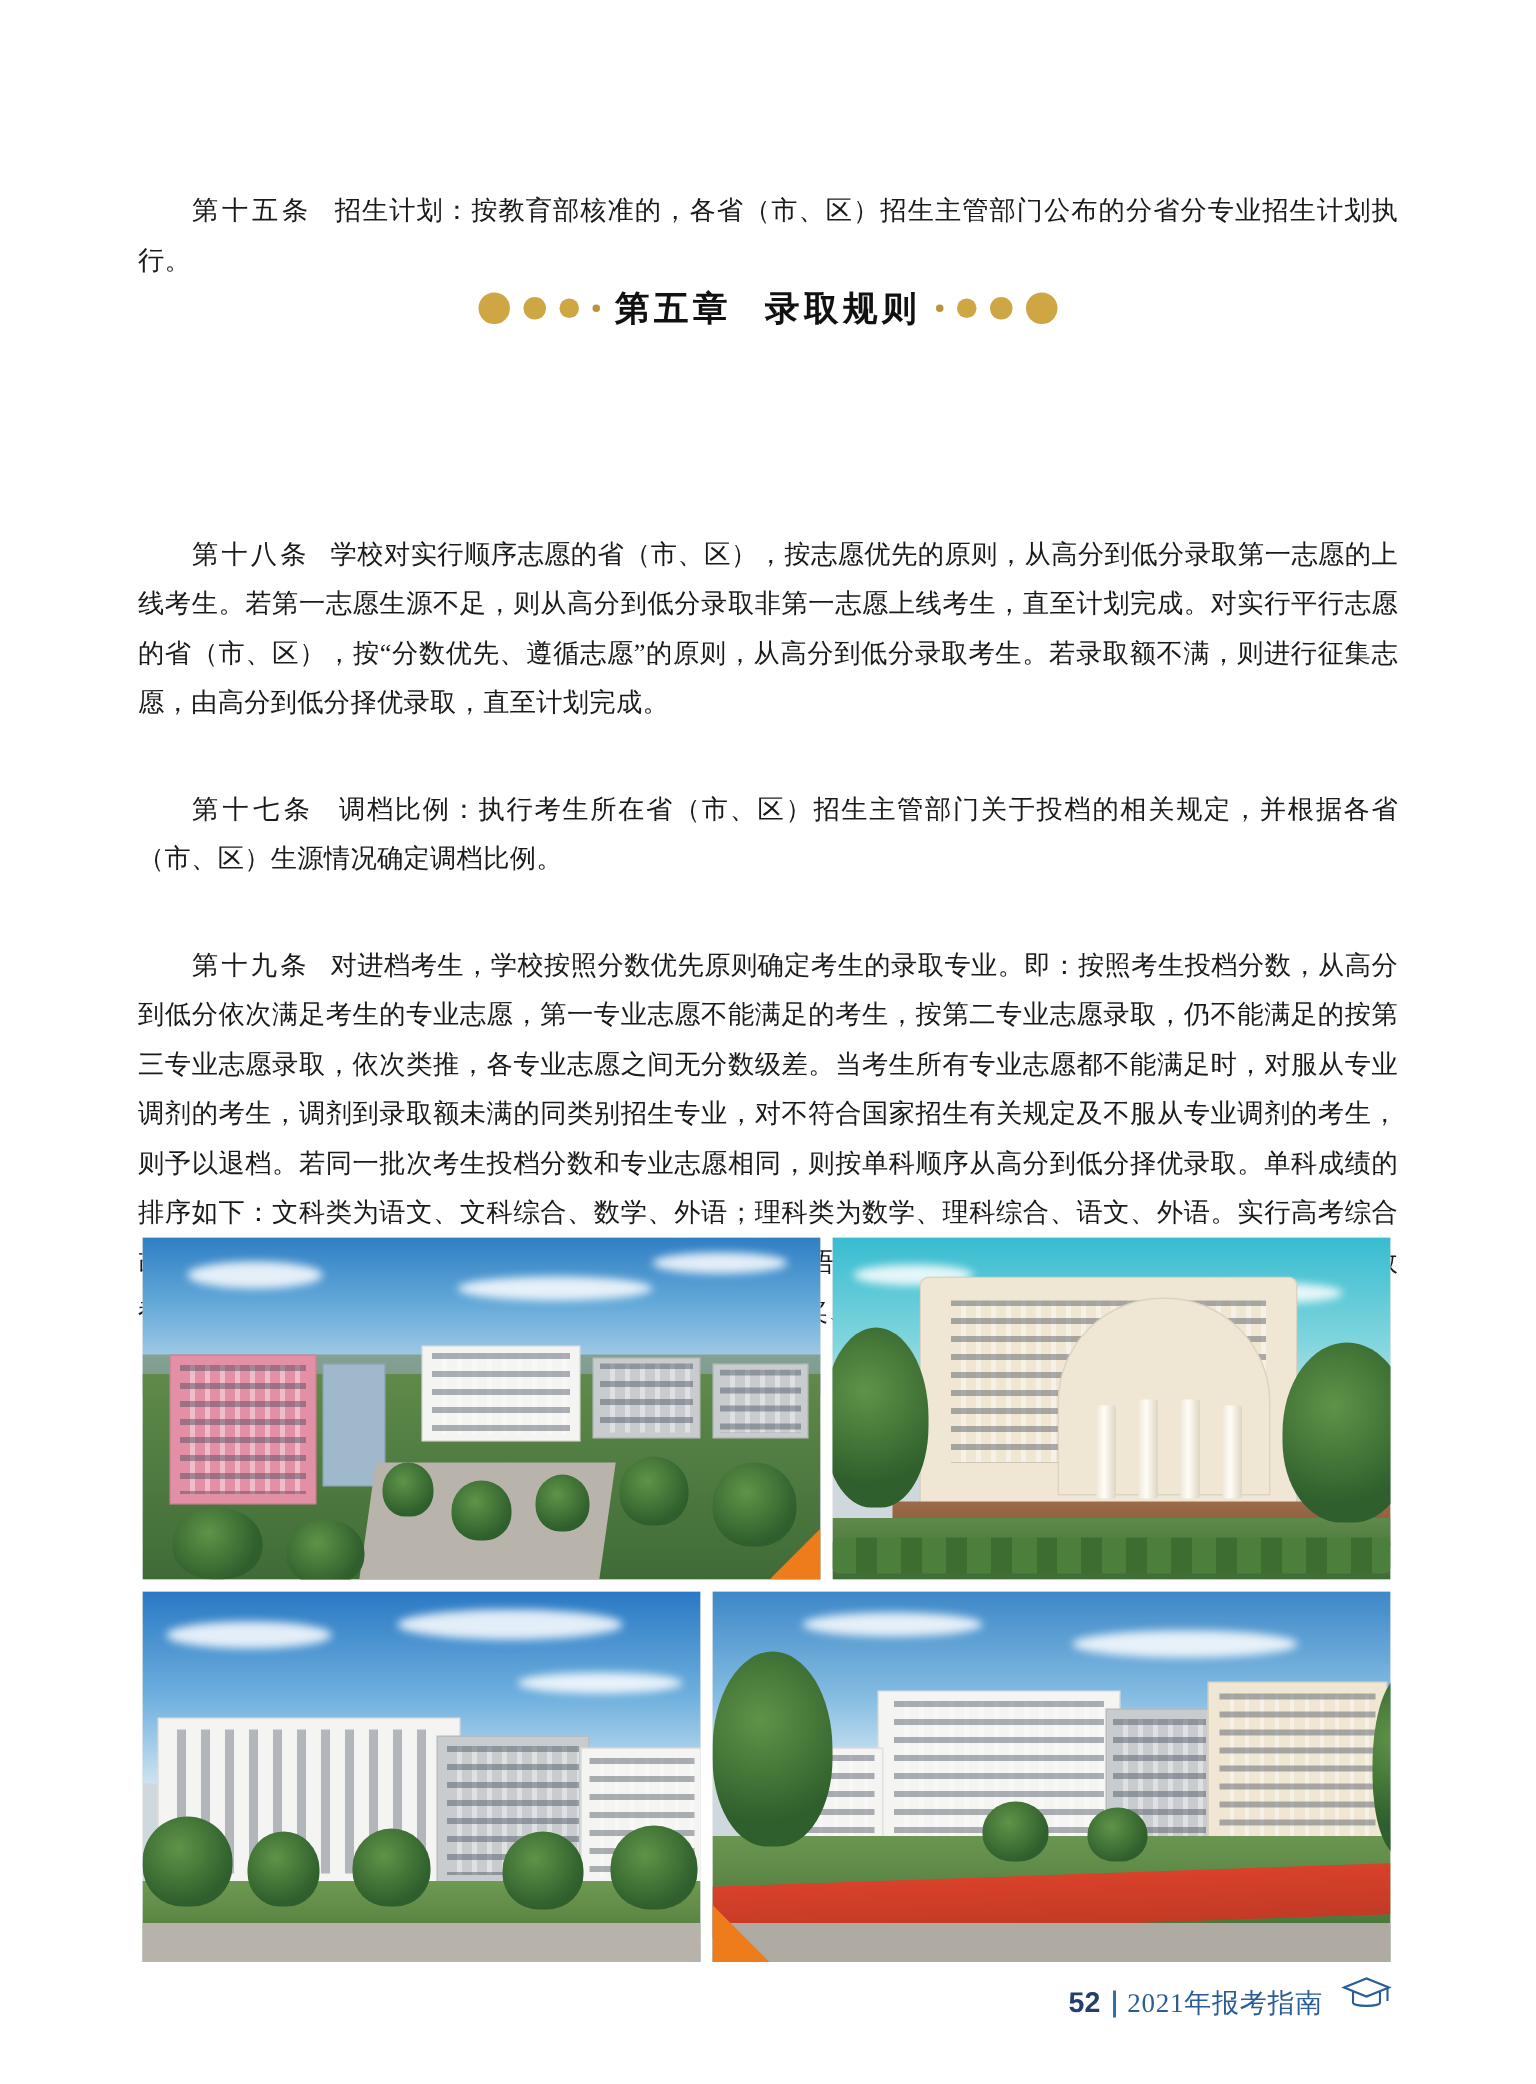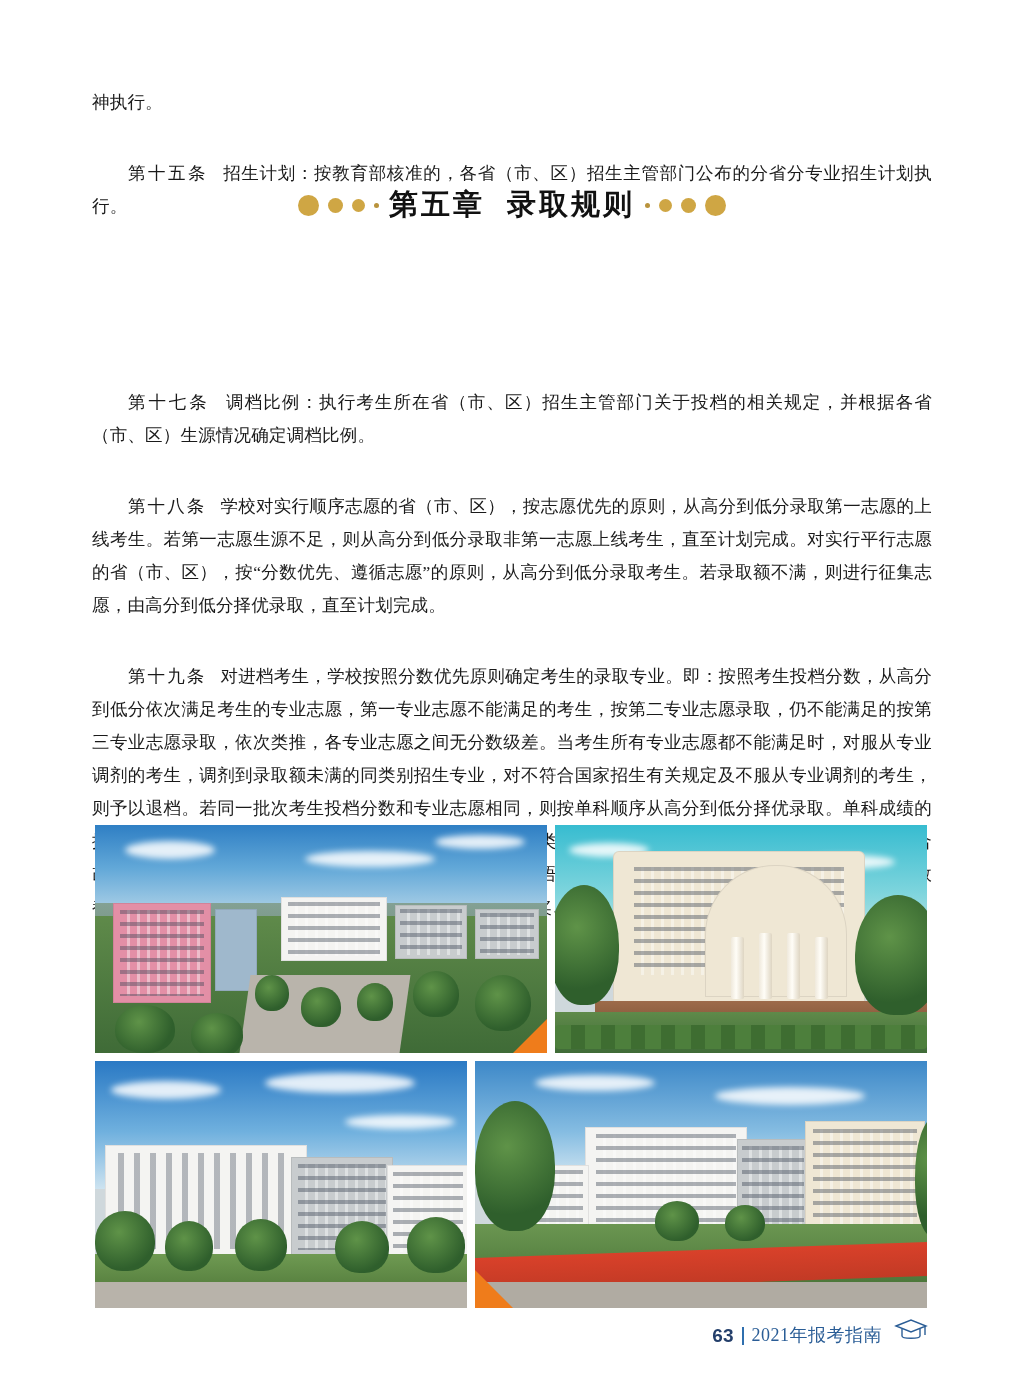--- a/index.html
+++ b/index.html
@@ -52,21 +52,21 @@
     top: 182px;
     height: 46px;
     display: flex;
     align-items: center;
     justify-content: center;
     gap: 10px;
   }
   .chapter-title {
     font-family: "Liberation Serif", "DejaVu Serif", serif;
     font-weight: bold;
-    font-size: 29px;
+    font-size: 23px;
     letter-spacing: 3px;
     color: #111;
     white-space: nowrap;
   }
   .chapter-title .ch-no { margin-right: 22px; }
   .dots {
     display: flex;
     align-items: center;
     gap: 9px;
   }
@@ -207,33 +207,32 @@
     letter-spacing: .5px;
   }
   .cap-icon { margin-left: 4px; }
 </style>
 </head>
 <body>
 
 <div class="page">
 
   <div class="text-body">
-    <p class="para">神执行。</p>
 
     <p class="para indent">
       <span class="lead">第十五条</span>&nbsp;&nbsp;&nbsp;<span>招生计划：按教育部核准的，各省（市、区）招生主管部门公布的分省分专业招生计划执行。</span>
     </p>
 
     <div style="height:124px"></div>
 
     <p class="para indent">
-      <span class="lead">第十七条</span>&nbsp;&nbsp;&nbsp;<span>调档比例：执行考生所在省（市、区）招生主管部门关于投档的相关规定，并根据各省（市、区）生源情况确定调档比例。</span>
+      <span class="lead">第十八条</span>&nbsp;&nbsp;&nbsp;<span>学校对实行顺序志愿的省（市、区），按志愿优先的原则，从高分到低分录取第一志愿的上线考生。若第一志愿生源不足，则从高分到低分录取非第一志愿上线考生，直至计划完成。对实行平行志愿的省（市、区），按“分数优先、遵循志愿”的原则，从高分到低分录取考生。若录取额不满，则进行征集志愿，由高分到低分择优录取，直至计划完成。</span>
     </p>
     <p class="para indent">
-      <span class="lead">第十八条</span>&nbsp;&nbsp;&nbsp;<span>学校对实行顺序志愿的省（市、区），按志愿优先的原则，从高分到低分录取第一志愿的上线考生。若第一志愿生源不足，则从高分到低分录取非第一志愿上线考生，直至计划完成。对实行平行志愿的省（市、区），按“分数优先、遵循志愿”的原则，从高分到低分录取考生。若录取额不满，则进行征集志愿，由高分到低分择优录取，直至计划完成。</span>
+      <span class="lead">第十七条</span>&nbsp;&nbsp;&nbsp;<span>调档比例：执行考生所在省（市、区）招生主管部门关于投档的相关规定，并根据各省（市、区）生源情况确定调档比例。</span>
     </p>
     <p class="para indent gap-top">
       <span class="lead">第十九条</span>&nbsp;&nbsp;&nbsp;<span>对进档考生，学校按照分数优先原则确定考生的录取专业。即：按照考生投档分数，从高分到低分依次满足考生的专业志愿，第一专业志愿不能满足的考生，按第二专业志愿录取，仍不能满足的按第三专业志愿录取，依次类推，各专业志愿之间无分数级差。当考生所有专业志愿都不能满足时，对服从专业调剂的考生，调剂到录取额未满的同类别招生专业，对不符合国家招生有关规定及不服从专业调剂的考生，则予以退档。若同一批次考生投档分数和专业志愿相同，则按单科顺序从高分到低分择优录取。单科成绩的排序如下：文科类为语文、文科综合、数学、外语；理科类为数学、理科综合、语文、外语。实行高考综合改革或不分文理的省（市、区），依次按语文、数学、外语成绩较高者优先录取。若投档分数和各科目分数都相同，则按综合素质评价指标（优秀学生干部、各类获奖、文艺特长、体育特长等）择优录取。</span>
     </p>
   </div>
 
   <div class="chapter">
     <span class="dots">
       <span class="dot d1"></span>
       <span class="dot d2"></span>
@@ -347,21 +346,21 @@
       <div class="road" style="left:0; bottom:0; width:100%; height:26px; background:#b0aba2;"></div>
       <div class="tree" style="left:0px;   top:40px;  width:80px; height:130px;"></div>
       <div class="tree" style="left:440px; top:56px;  width:40px; height:120px;"></div>
       <div class="tree" style="left:180px; top:140px; width:44px; height:40px;"></div>
       <div class="tree" style="left:250px; top:144px; width:40px; height:36px;"></div>
       <div class="corner corner-bl-br"></div>
     </div>
   </div>
 
   <div class="footer">
-    <span class="page-num">63</span>
+    <span class="page-num">52</span>
     <span class="vbar"></span>
     <span class="footer-text">2021年报考指南</span>
     <span class="cap-icon">
       <svg width="34" height="26" viewBox="0 0 34 26" aria-hidden="true">
         <path d="M2 9 L17 3 L32 9 L17 15 Z" fill="none" stroke="#2a5d96" stroke-width="1.4"></path>
         <path d="M8 12 L8 19 C8 22 26 22 26 19 L26 12" fill="none" stroke="#2a5d96" stroke-width="1.4"></path>
         <path d="M31 9 L31 18" fill="none" stroke="#2a5d96" stroke-width="1.4"></path>
       </svg>
     </span>
   </div>

